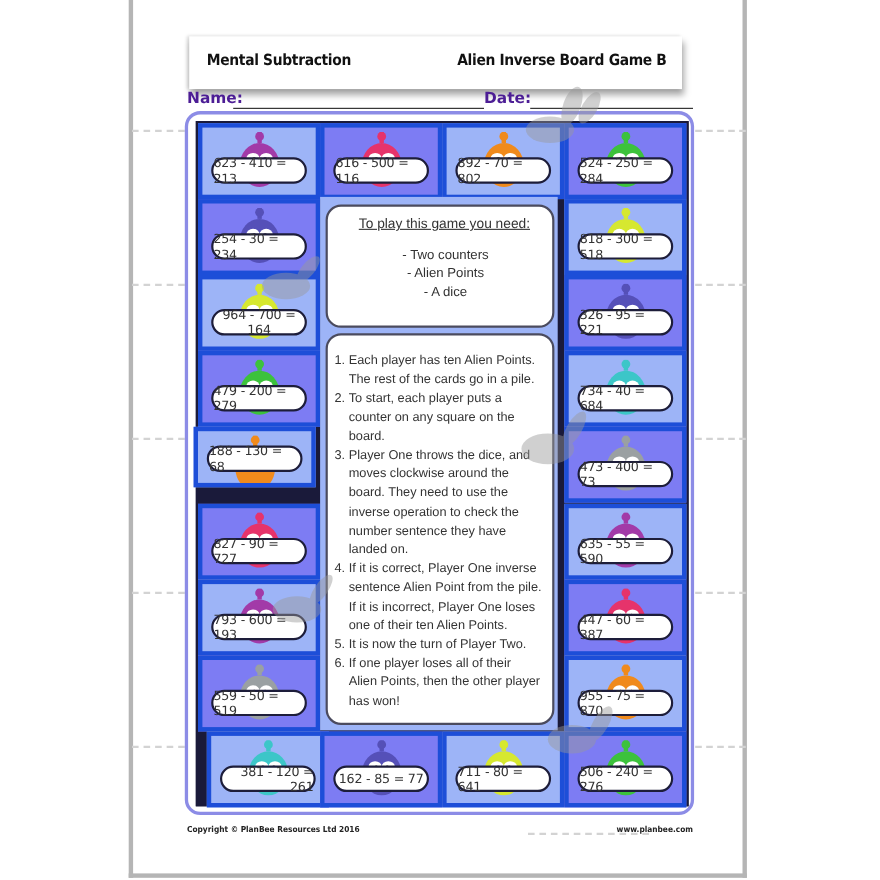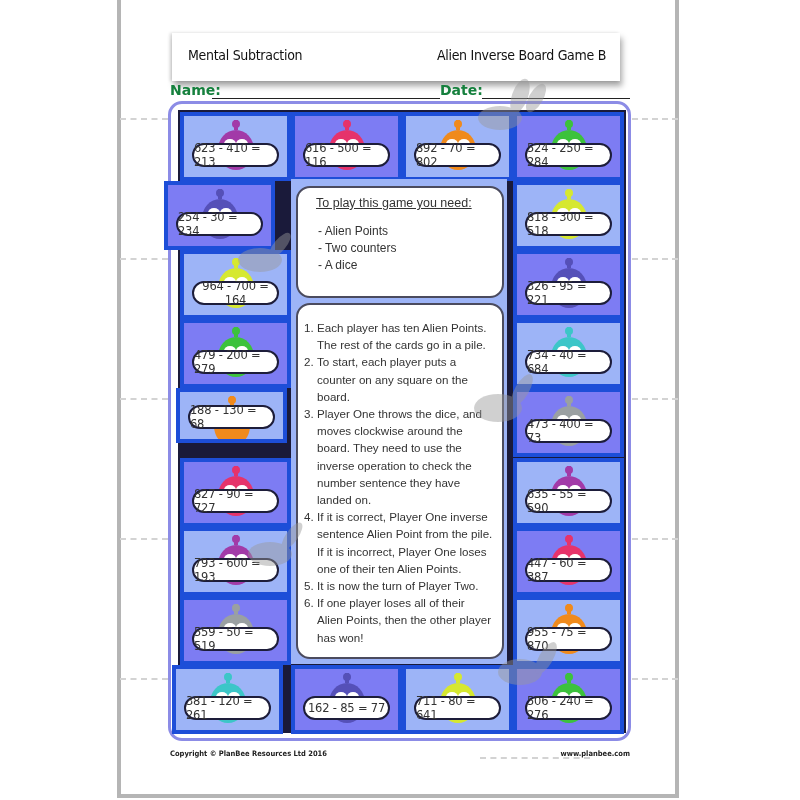--- a/index.html
+++ b/index.html
@@ -1,37 +1,37 @@
 <!DOCTYPE html>
 <html><head>
 <meta charset="utf-8">
 <style>
   html, body { margin:0; padding:0; }
   body { width:800px; height:800px; background:#ffffff; position:relative; overflow:hidden; font-family:"Liberation Sans", sans-serif; }
   .page { position:absolute; left:117px; top:-2px; width:562px; height:800px; background:#fff; border-left:4px solid #b5b5b5; border-right:4px solid #b5b5b5; border-bottom:4px solid #b5b5b5; box-sizing:border-box; }
   .hex { position:absolute; border-top:2px dashed #d3d3d3; }
   .title-banner { position:absolute; left:172px; top:33px; width:448px; height:48px; background:#fff; box-shadow: 2px 5px 6px rgba(0,0,0,0.35), -2px 0 3px rgba(0,0,0,0.15); }
-  .title-left, .title-right { position:absolute; top:14px; font-family:"DejaVu Sans Condensed","DejaVu Sans", sans-serif; font-weight:normal; font-size:14px; color:#111; letter-spacing:-0.3px; }
+  .title-left, .title-right { position:absolute; top:14px; font-family:"DejaVu Sans Condensed","DejaVu Sans", sans-serif; font-weight:bold; font-size:14px; color:#111; letter-spacing:-0.3px; }
   .title-left { left:16px; }
   .title-right { right:14px; }
-  .name-row { position:absolute; left:170px; top:82px; width:460px; height:20px; font-family:"DejaVu Sans", sans-serif; font-weight:bold; font-size:14px; color:#15803d; }
+  .name-row { position:absolute; left:170px; top:82px; width:460px; height:20px; font-family:"DejaVu Sans", sans-serif; font-weight:bold; font-size:14px; color:#4c1d95; }
   .name-label { position:absolute; left:0; top:0; }
   .name-line { position:absolute; left:42px; top:16px; width:228px; border-bottom:1.5px solid #222; }
   .date-label { position:absolute; left:270px; top:0; }
   .date-line { position:absolute; left:312px; top:16px; width:148px; border-bottom:1.5px solid #222; }
   .frame { position:absolute; left:168px; top:101px; width:463px; height:640px; border:3px solid #8c8ce6; border-radius:14px; box-sizing:border-box; background:#fff; }
   .board { position:absolute; left:178px; top:110px; width:448px; height:623px; border:2px solid #1a1a3a; box-sizing:border-box; background:#1a1a3a; }
   .cell { position:absolute; box-sizing:border-box; border:4px solid #1d4ed8; overflow:hidden; }
   .cell.light { background:#9db4f7; }
   .cell.dark { background:#7d7cf3; }
   .alien { position:absolute; left:50%; top:4px; transform:translateX(-50%); width:44px; height:54px; }
   .eq { position:absolute; left:8px; right:8px; bottom:10px; height:24px; border:2px solid #1d1d3a; border-radius:13px; background:#fff; box-sizing:border-box; font-family:"DejaVu Sans", sans-serif; font-size:11.5px; color:#333; display:flex; align-items:center; justify-content:center; letter-spacing:-0.2px; }
   .center { position:absolute; left:291px; top:179px; width:216px; height:485px; background:#9db4f7; }
   .box { position:absolute; background:#fff; border:2px solid #4b4b5e; border-radius:14px; box-sizing:border-box; font-family:"Liberation Sans", sans-serif; color:#333; }
-  .needs { left:296px; top:186px; width:208px; height:112px; padding:8px 10px 1px 18px; font-size:12px; }
+  .needs { left:296px; top:186px; width:208px; height:112px; padding:8px 10px 1px 18px; font-size:12px;text-align:center; }
   .needs-title { text-decoration:underline; font-size:12.5px; margin-bottom:13px; display:block; }
   .needs-item { display:block; line-height:17px; padding-left:2px; }
   .rules { left:296px; top:303px; width:208px; height:356px; padding:14px 4px 0 6px; font-size:11.6px; line-height:17.2px; }
   .rule { display:flex; }
   .rule-num { width:13px; flex:none; }
   .rule-text { flex:1; }
   .footer-left, .footer-right { position:absolute; top:749px; font-family:"DejaVu Sans Condensed","DejaVu Sans", sans-serif; font-weight:bold; font-size:7.5px; color:#222; }
   .footer-left { left:170px; }
   .footer-right { right:170px; }
   .bee { position:absolute; opacity:0.45; }
@@ -112,21 +112,21 @@
         <rect x="20" y="0" width="4" height="10" fill="#3cc23c"></rect>
         <circle cx="22" cy="4" r="4" fill="#3cc23c"></circle>
         <ellipse cx="22" cy="30" rx="18" ry="20" fill="#3cc23c"></ellipse>
         <ellipse cx="16" cy="24" rx="6" ry="5" fill="#fff"></ellipse>
         <ellipse cx="28" cy="24" rx="6" ry="5" fill="#fff"></ellipse>
         <circle cx="17" cy="25" r="2" fill="#222"></circle>
         <circle cx="27" cy="25" r="2" fill="#222"></circle>
       </svg>
       <div class="eq">524 - 250 = 284</div>
     </div>
-    <div class="cell dark" style="left: 164px; top: 181.1px; width: 111px; height: 69.1px;">
+    <div class="cell dark" style="left: 180px; top: 181.1px; width: 111px; height: 69.1px;">
       <svg class="alien" viewBox="0 0 44 54">
         <rect x="20" y="0" width="4" height="10" fill="#5550b8"></rect>
         <circle cx="22" cy="4" r="4" fill="#5550b8"></circle>
         <ellipse cx="22" cy="30" rx="18" ry="20" fill="#5550b8"></ellipse>
         <ellipse cx="16" cy="24" rx="6" ry="5" fill="#fff"></ellipse>
         <ellipse cx="28" cy="24" rx="6" ry="5" fill="#fff"></ellipse>
         <circle cx="17" cy="25" r="2" fill="#222"></circle>
         <circle cx="27" cy="25" r="2" fill="#222"></circle>
       </svg>
       <div class="eq">254 - 30 = 234</div>
@@ -280,21 +280,21 @@
         <rect x="20" y="0" width="4" height="10" fill="#f08a1c"></rect>
         <circle cx="22" cy="4" r="4" fill="#f08a1c"></circle>
         <ellipse cx="22" cy="30" rx="18" ry="20" fill="#f08a1c"></ellipse>
         <ellipse cx="16" cy="24" rx="6" ry="5" fill="#fff"></ellipse>
         <ellipse cx="28" cy="24" rx="6" ry="5" fill="#fff"></ellipse>
         <circle cx="17" cy="25" r="2" fill="#222"></circle>
         <circle cx="27" cy="25" r="2" fill="#222"></circle>
       </svg>
       <div class="eq">955 - 75 = 870</div>
     </div>
-    <div class="cell light" style="left: 172px; top: 664.8px; width: 111px; height: 69.1px;">
+    <div class="cell light" style="left: 188px; top: 664.8px; width: 111px; height: 69.1px; text-align: right;">
       <svg class="alien" viewBox="0 0 44 54">
         <rect x="20" y="0" width="4" height="10" fill="#3cc6c8"></rect>
         <circle cx="22" cy="4" r="4" fill="#3cc6c8"></circle>
         <ellipse cx="22" cy="30" rx="18" ry="20" fill="#3cc6c8"></ellipse>
         <ellipse cx="16" cy="24" rx="6" ry="5" fill="#fff"></ellipse>
         <ellipse cx="28" cy="24" rx="6" ry="5" fill="#fff"></ellipse>
         <circle cx="17" cy="25" r="2" fill="#222"></circle>
         <circle cx="27" cy="25" r="2" fill="#222"></circle>
       </svg>
       <div class="eq">381 - 120 = 261</div>
@@ -334,22 +334,22 @@
         <circle cx="27" cy="25" r="2" fill="#222"></circle>
       </svg>
       <div class="eq">506 - 240 = 276</div>
     </div>
   </div>
 
 <div class="center"></div>
 
 <div class="box needs">
   <span class="needs-title">To play this game you need:</span>
+  <span class="needs-item">- Two counters</span>
   <span class="needs-item">- Alien Points</span>
-  <span class="needs-item">- Two counters</span>
   <span class="needs-item">- A dice</span>
 </div>
 
 <div class="box rules">
   <div class="rule">
     <span class="rule-num">1.</span>
     <span class="rule-text">
       <span>Each player has ten Alien Points.</span><br>
       <span>The rest of the cards go in a pile.</span>
     </span>

